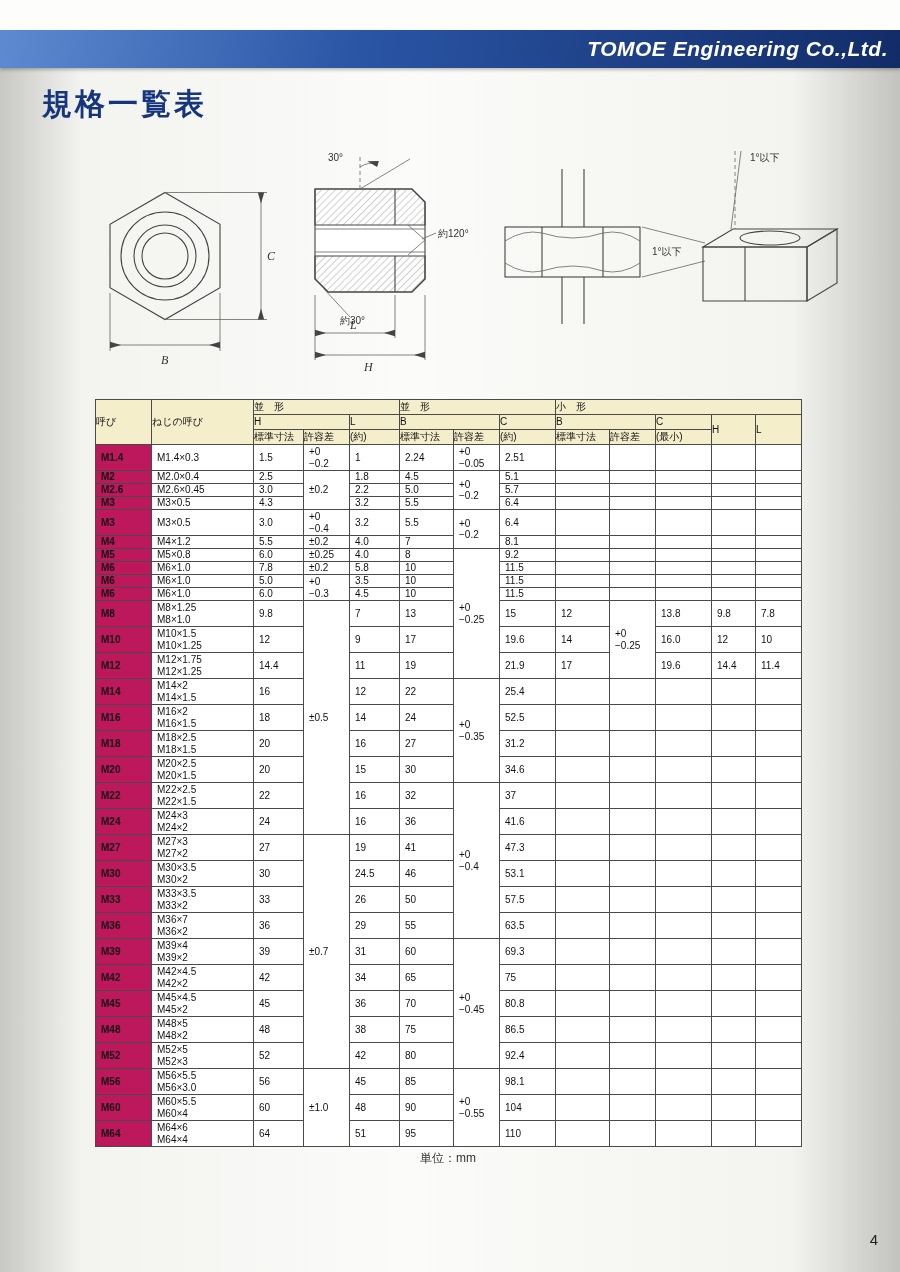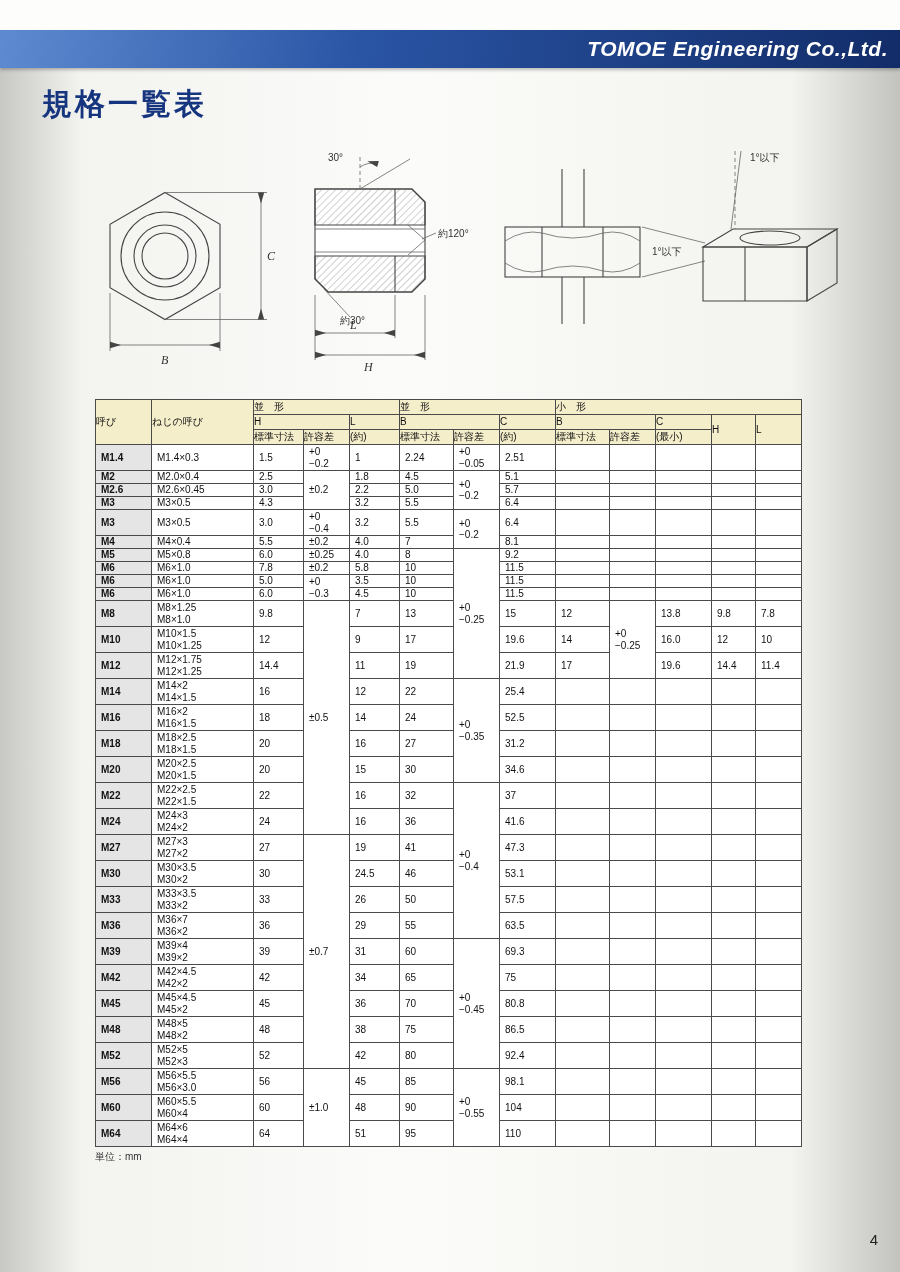--- a/index.html
+++ b/index.html
@@ -20,23 +20,23 @@
   .drawings{ display:block; margin:14px 0 0 45px; }
   .drawings text{ fill:#333; stroke:none; font-size:10px; }
   .drawings text.dim{ font-size:12px; font-style:italic; font-family:"Liberation Serif","DejaVu Serif",serif; }
   .thin{ stroke:#666; stroke-width:.8; }
   .table-wrap{ margin:12px 0 0 95px; width:712px; }
   table.spec{ border-collapse:collapse; table-layout:fixed; width:706px; font-size:10px; color:#111;
               border:1.5px solid #333; background:#fff; }
   .spec th,.spec td{ border:1px solid #4a4a4a; padding:0 2px 0 5px; text-align:left;
               vertical-align:middle; white-space:pre-line; line-height:1.15; overflow:hidden; }
   .spec thead th{ background:#f5eecb; padding:1px 0; font-weight:normal; height:15px; }
-  .spec td.m{ background:#e5e5e5; font-weight:bold; }
+  .spec td.m{ background:#be185d; font-weight:bold; }
   .spec tr.short{ height:13px; } .spec tr.tall{ height:26px; }
-  .unit-note{ width:706px; margin:3px 0 4px 95px; text-align:left; font-size:10px; color:#333; }
+  .unit-note{ width:706px; margin:3px 0 4px 95px; text-align:center; font-size:12px; color:#333; }
   .page-num{ position:absolute; right:22px; bottom:24px; font-size:15px; color:#222; }
 </style>
 </head>
 <body>
 
 <div class="page">
   <div class="top-strip"></div>
   <div class="header-bar">
     <span class="company">TOMOE Engineering Co.,Ltd.</span>
   </div>
@@ -257,21 +257,21 @@
 −0.2</td>
             <td>6.4</td>
             <td></td>
             <td></td>
             <td></td>
             <td></td>
             <td></td>
           </tr>
           <tr class="short">
             <td class="m">M4</td>
-            <td>M4×0.4</td>
+            <td>M4×1.2</td>
             <td>5.5</td>
             <td>±0.2</td>
             <td>4.0</td>
             <td>7</td>
             <td>8.1</td>
             <td></td>
             <td></td>
             <td></td>
             <td></td>
             <td></td>

